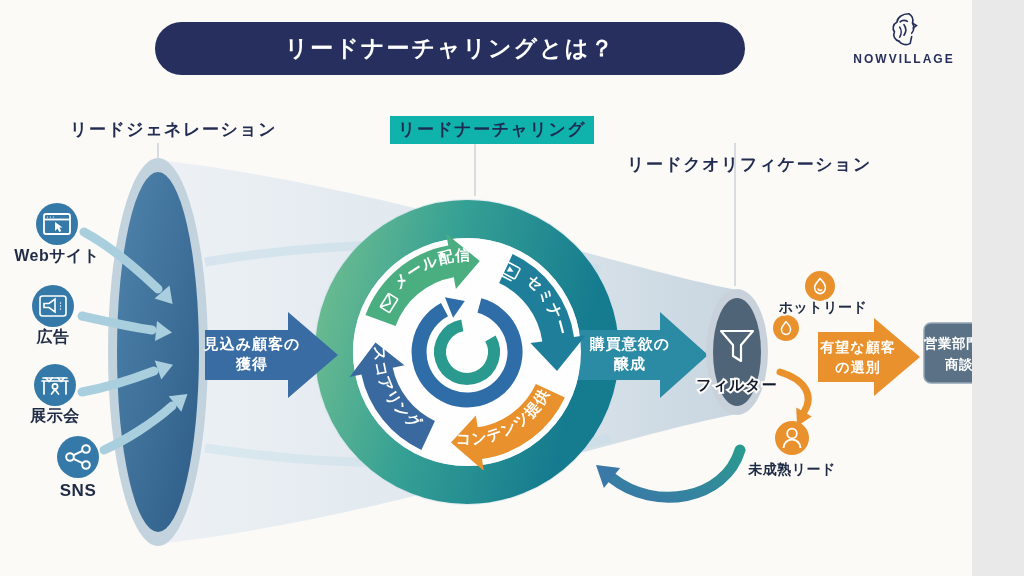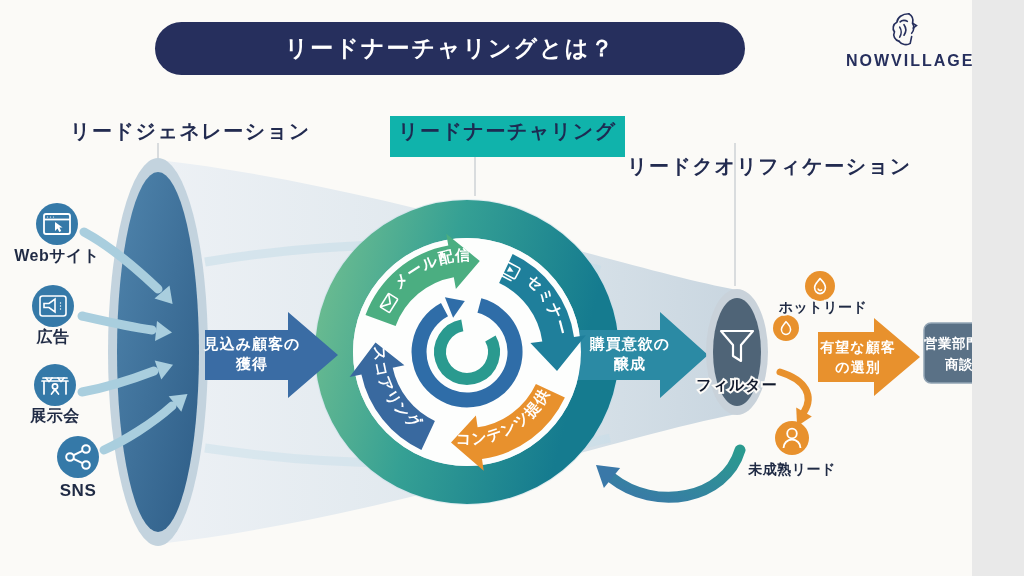--- a/index.html
+++ b/index.html
@@ -2,24 +2,24 @@
 <html><head>
 <meta charset="utf-8">
 <style>
   html,body{margin:0;padding:0;background:#e9e9e9;}
   .stage{position:relative;width:972px;height:576px;background:#fbfaf7;overflow:hidden;
          font-family:"Liberation Sans","DejaVu Sans",sans-serif;}
   .banner{position:absolute;left:155px;top:22px;width:590px;height:53px;background:#262f5d;
           border-radius:28px;display:flex;align-items:center;justify-content:center;
           color:#ffffff;font-size:23px;font-weight:bold;letter-spacing:2px;}
   .logo{position:absolute;right:10px;top:8px;width:116px;text-align:center;color:#262f5d;}
-  .logo .brand{display:block;font-size:16px;font-weight:bold;letter-spacing:2px;margin-top:-2px;}
-  .sec{position:absolute;top:118px;font-size:20px;font-weight:bold;color:#222b50;letter-spacing:1.5px;white-space:nowrap;}
+  .logo .brand{display:block;font-size:12px;font-weight:bold;letter-spacing:2px;margin-top:-2px;}
+  .sec{position:absolute;top:118px;font-size:17px;font-weight:bold;color:#222b50;letter-spacing:1.5px;white-space:nowrap;}
   .sec.generation{left:70px;}
-  .sec.nurturing{left:390px;top:116px;background:#10b3ab;color:#1d2b52;padding:2px 8px 12px;}
+  .sec.nurturing{left:390px;top:116px;background:#10b3ab;color:#1d2b52;padding:2px 8px 3px;}
   .sec.qualification{left:627px;margin-top:35px;}
   svg text{font-family:"Liberation Sans","DejaVu Sans",sans-serif;}
   .src-label{font-size:16px;font-weight:bold;fill:#1f2a44;letter-spacing:0.5px;}
   .arrow-label{font-size:15px;font-weight:bold;fill:#ffffff;letter-spacing:1px;}
   .arc-label{font-size:15px;font-weight:bold;fill:#ffffff;letter-spacing:1px;}
   .side-label{font-size:14px;font-weight:bold;fill:#1f2a44;paint-order:stroke;stroke:#fbfaf7;stroke-width:4px;letter-spacing:0.5px;}
   .filter-label{font-size:15px;font-weight:bold;fill:#10182b;paint-order:stroke;stroke:#fbfaf7;stroke-width:4px;letter-spacing:1px;}
   .box-label{font-size:13.5px;font-weight:bold;fill:#ffffff;letter-spacing:0.5px;}
 </style>
 </head>

